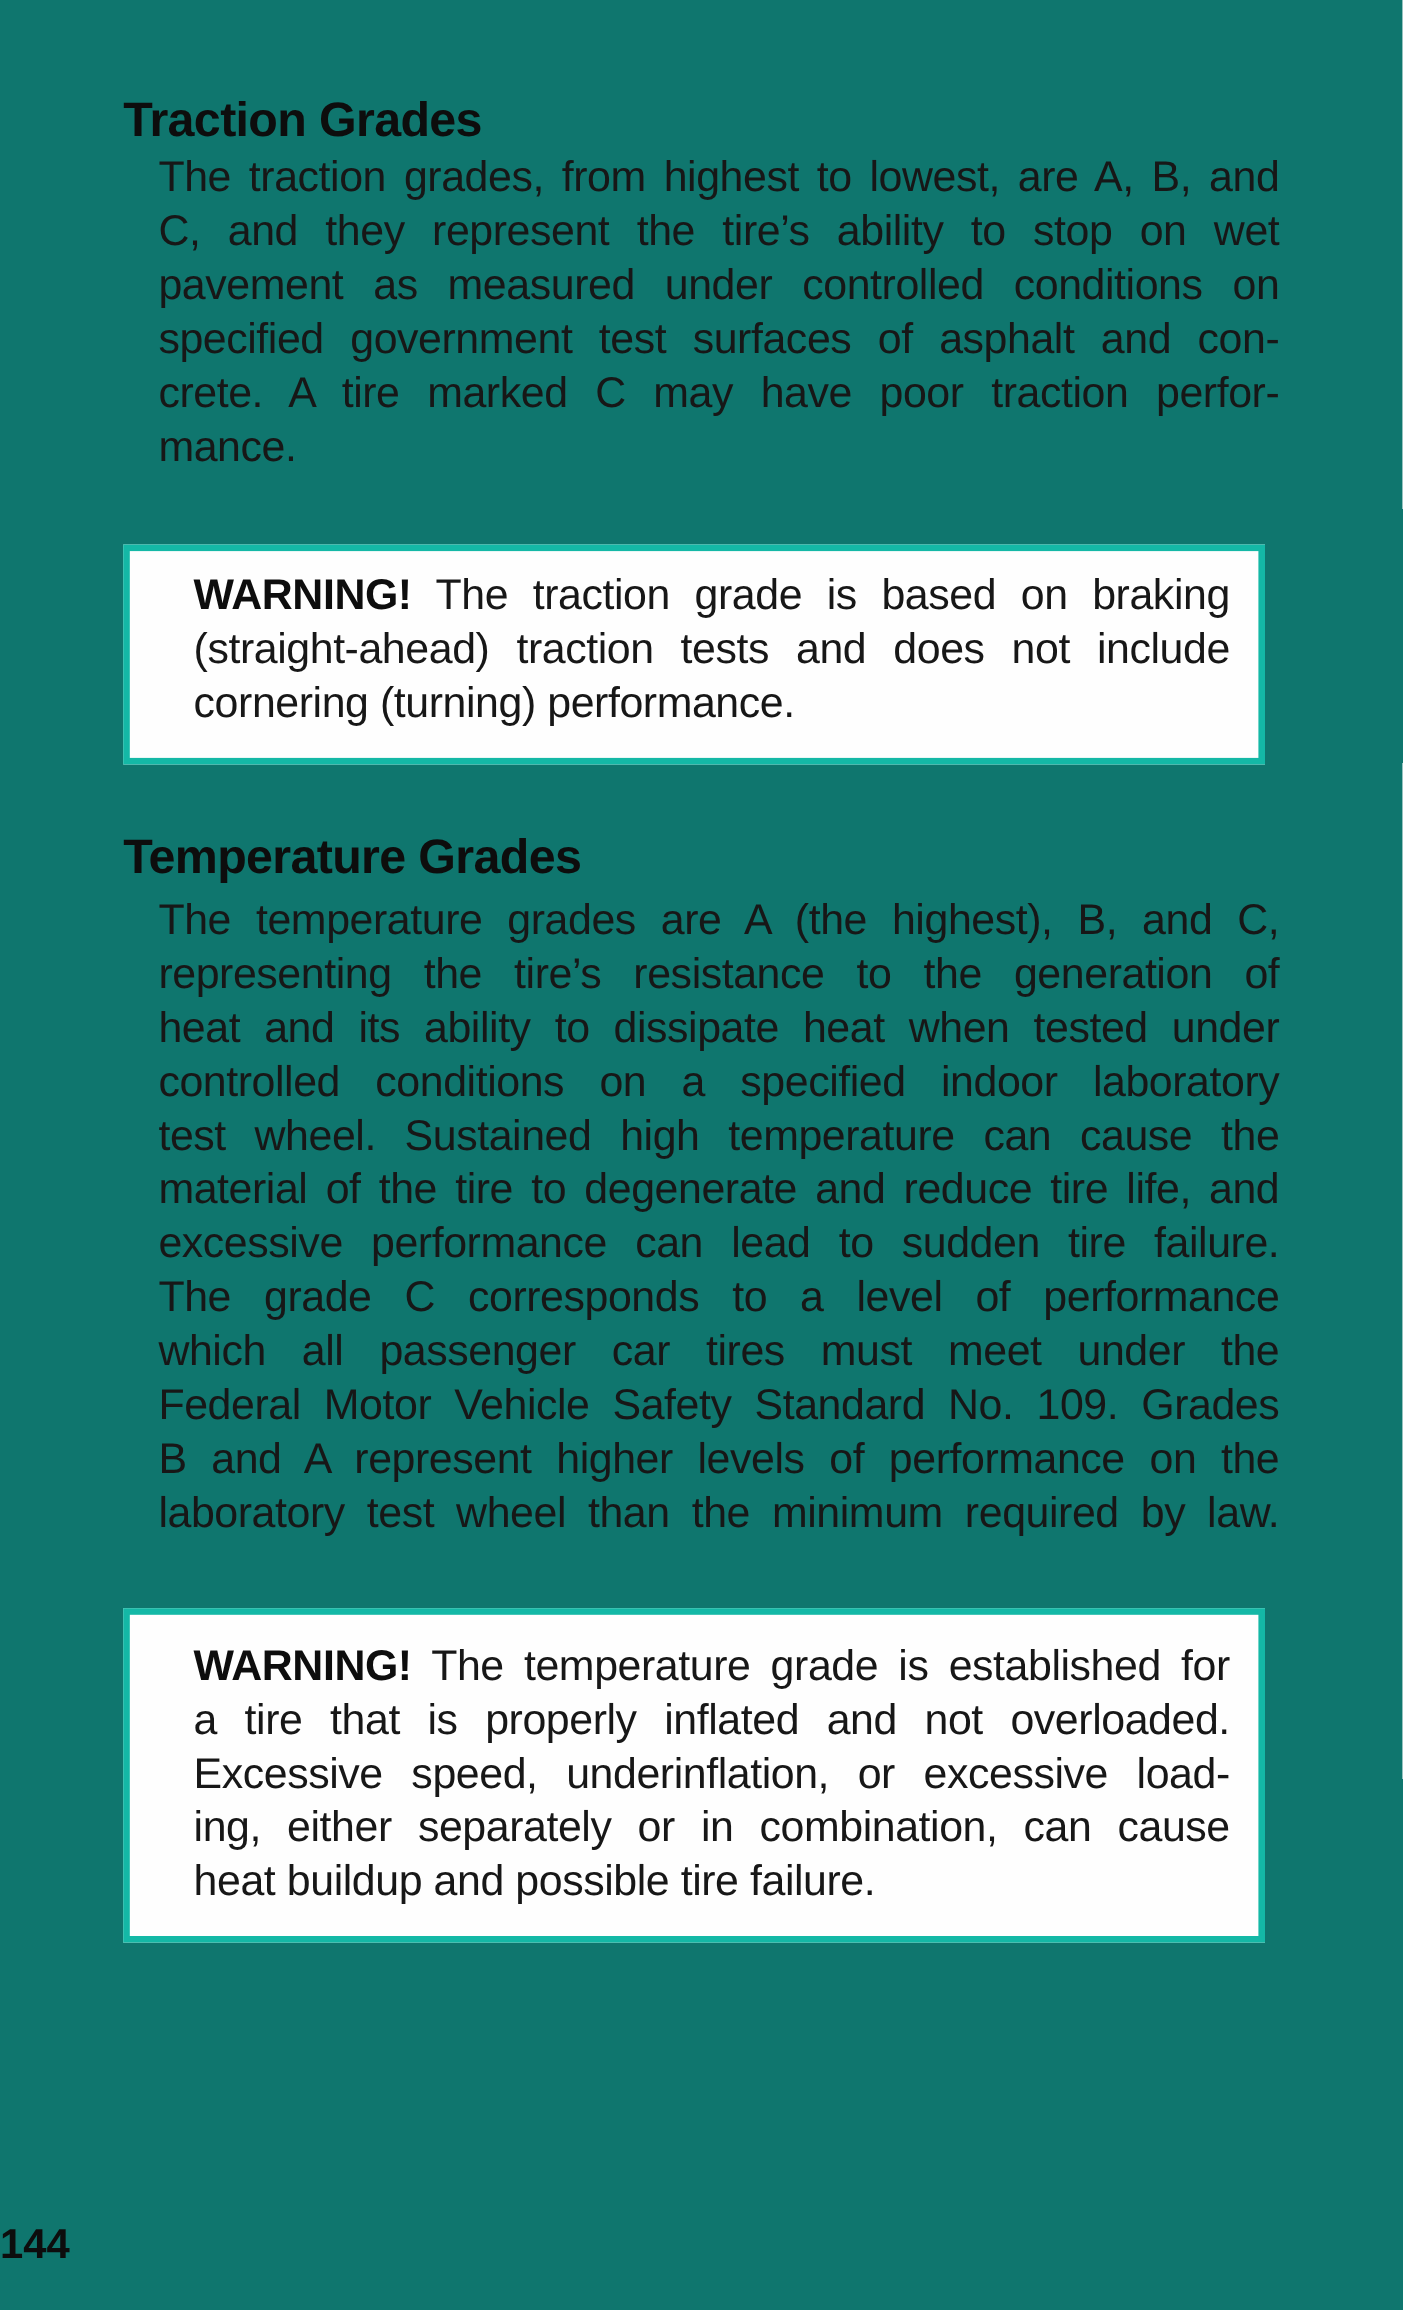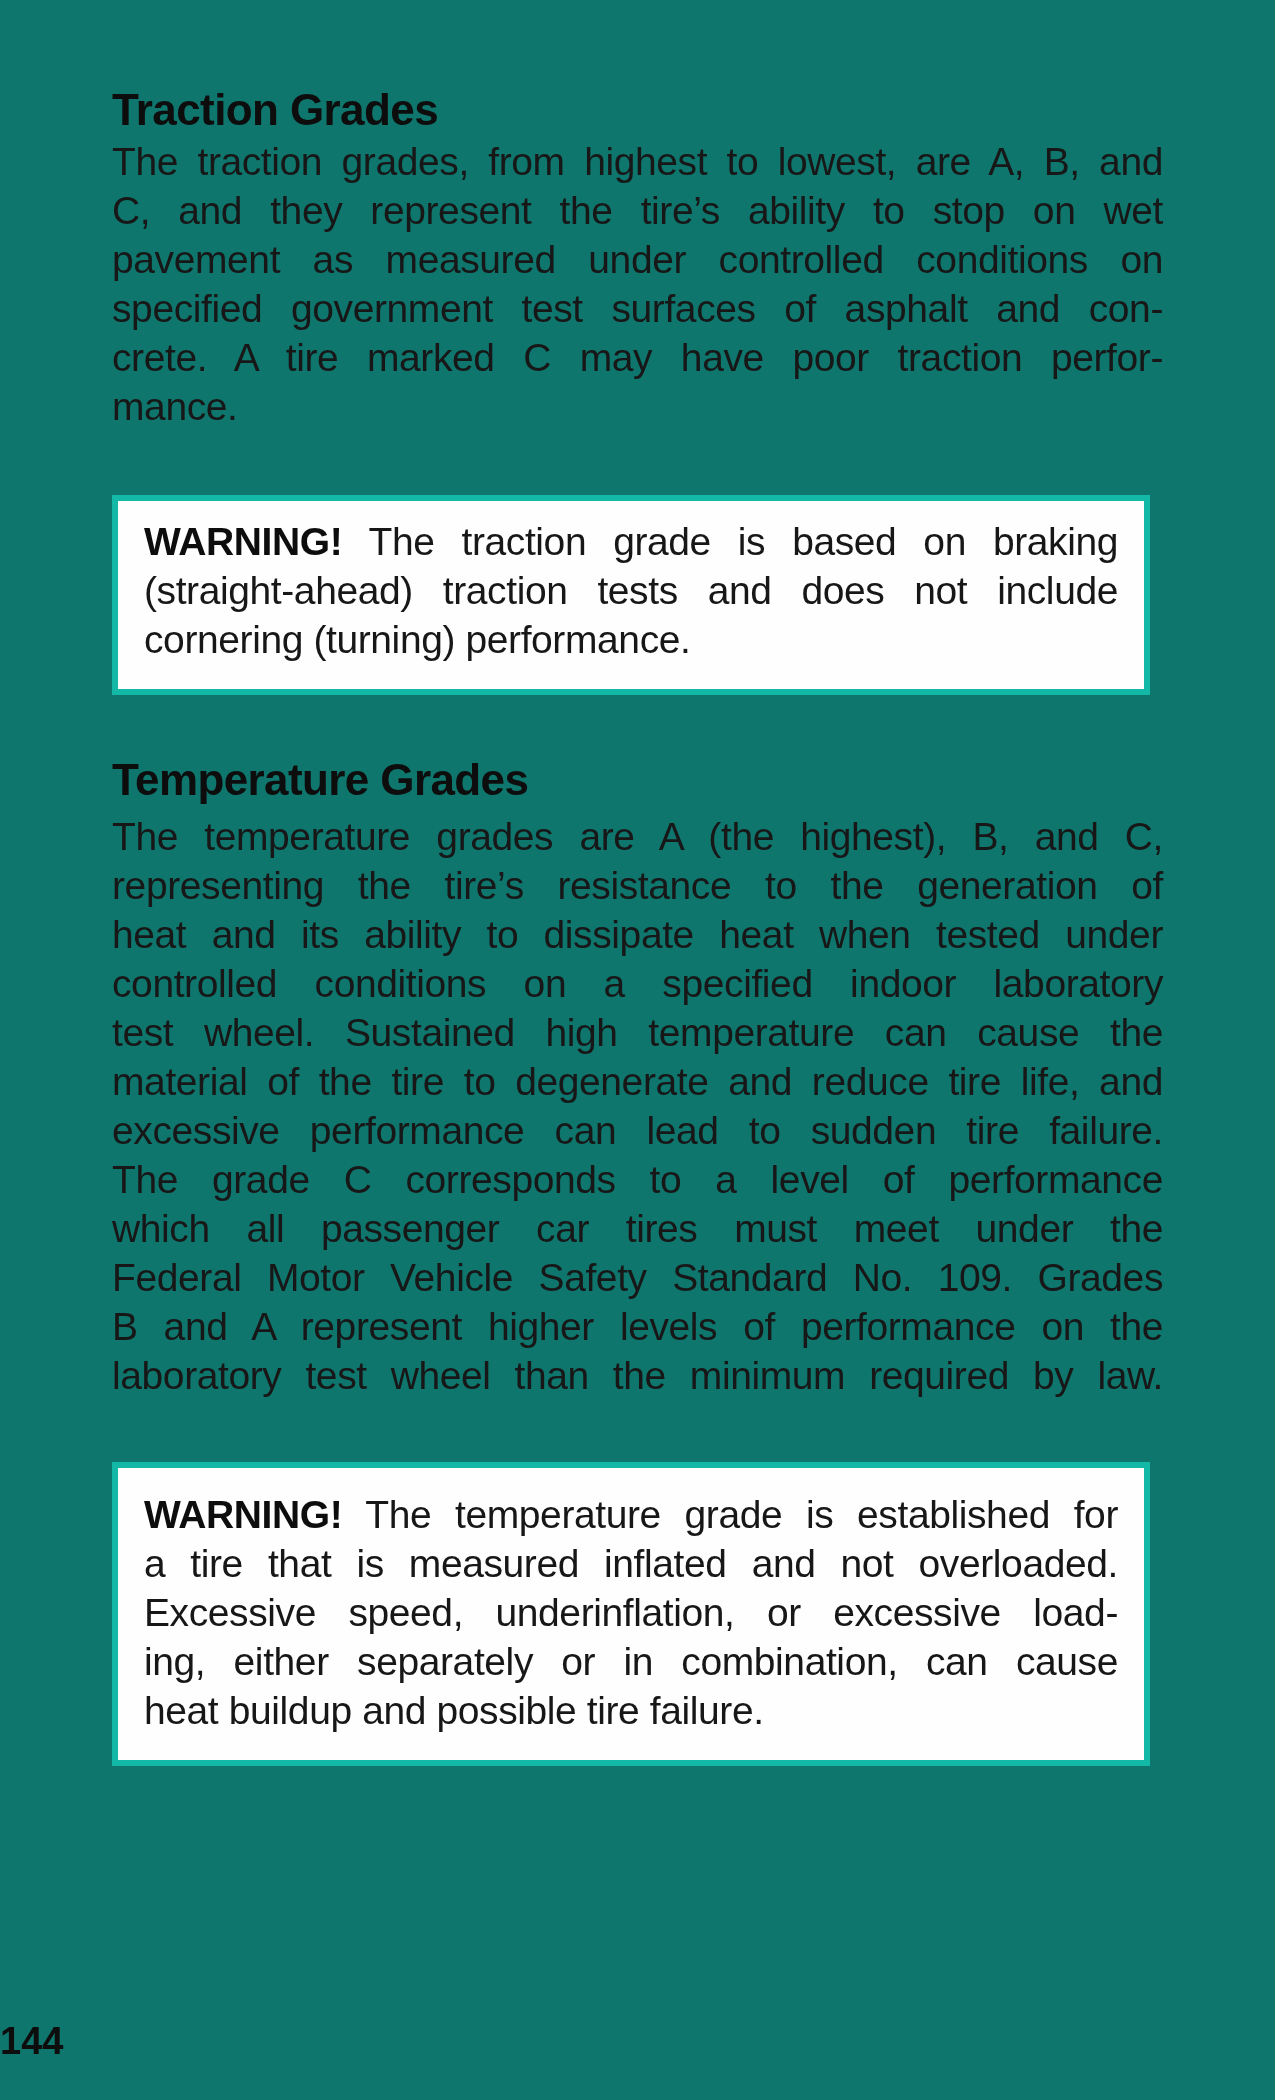--- a/index.html
+++ b/index.html
@@ -13,21 +13,21 @@
   }
   .heading {
     position:absolute; left:112px; width:1051px;
     font-size:44px; font-weight:bold; line-height:48px;
     letter-spacing:-0.6px; color:#0d0d0d;
   }
   .bodytext {
     position:absolute; left:112px; width:1051px;
     font-size:39px; line-height:49px; letter-spacing:-0.4px;
   }
-  .ln { text-align:justify; text-align-last:justify; }
+  .ln { text-align:justify; text-align-last:justify;margin-left:32px; }
   .ln.last { text-align-last:left; }
   .warnbox {
     position:absolute; left:112px; width:1038px;
     border:6px solid #14b8a6;
     box-sizing:border-box;
     background:#fefefe;
     font-size:39px; line-height:49px; letter-spacing:-0.4px;
   }
   #warnbox-traction { top:495px; height:200px; padding:16px 26px 0 26px; }
   #warnbox-temperature { top:1462px; height:304px; padding:22px 26px 0 26px; }
@@ -76,21 +76,21 @@
     <div class="ln">excessive performance can lead to sudden tire failure.</div>
     <div class="ln">The grade C corresponds to a level of performance</div>
     <div class="ln">which all passenger car tires must meet under the</div>
     <div class="ln">Federal Motor Vehicle Safety Standard No. 109. Grades</div>
     <div class="ln">B and A represent higher levels of performance on the</div>
     <div class="ln">laboratory test wheel than the minimum required by law.</div>
   </div>
 
   <div class="warnbox" id="warnbox-temperature">
     <div class="ln"><strong class="warn-label">WARNING!</strong> <span>The temperature grade is established for</span></div>
-    <div class="ln">a tire that is measured inflated and not overloaded.</div>
+    <div class="ln">a tire that is properly inflated and not overloaded.</div>
     <div class="ln">Excessive speed, underinflation, or excessive load-</div>
     <div class="ln">ing, either separately or in combination, can cause</div>
     <div class="ln last">heat buildup and possible tire failure.</div>
   </div>
 
   <div class="pageno">144</div>
 
 </div>
 
 </body></html>

